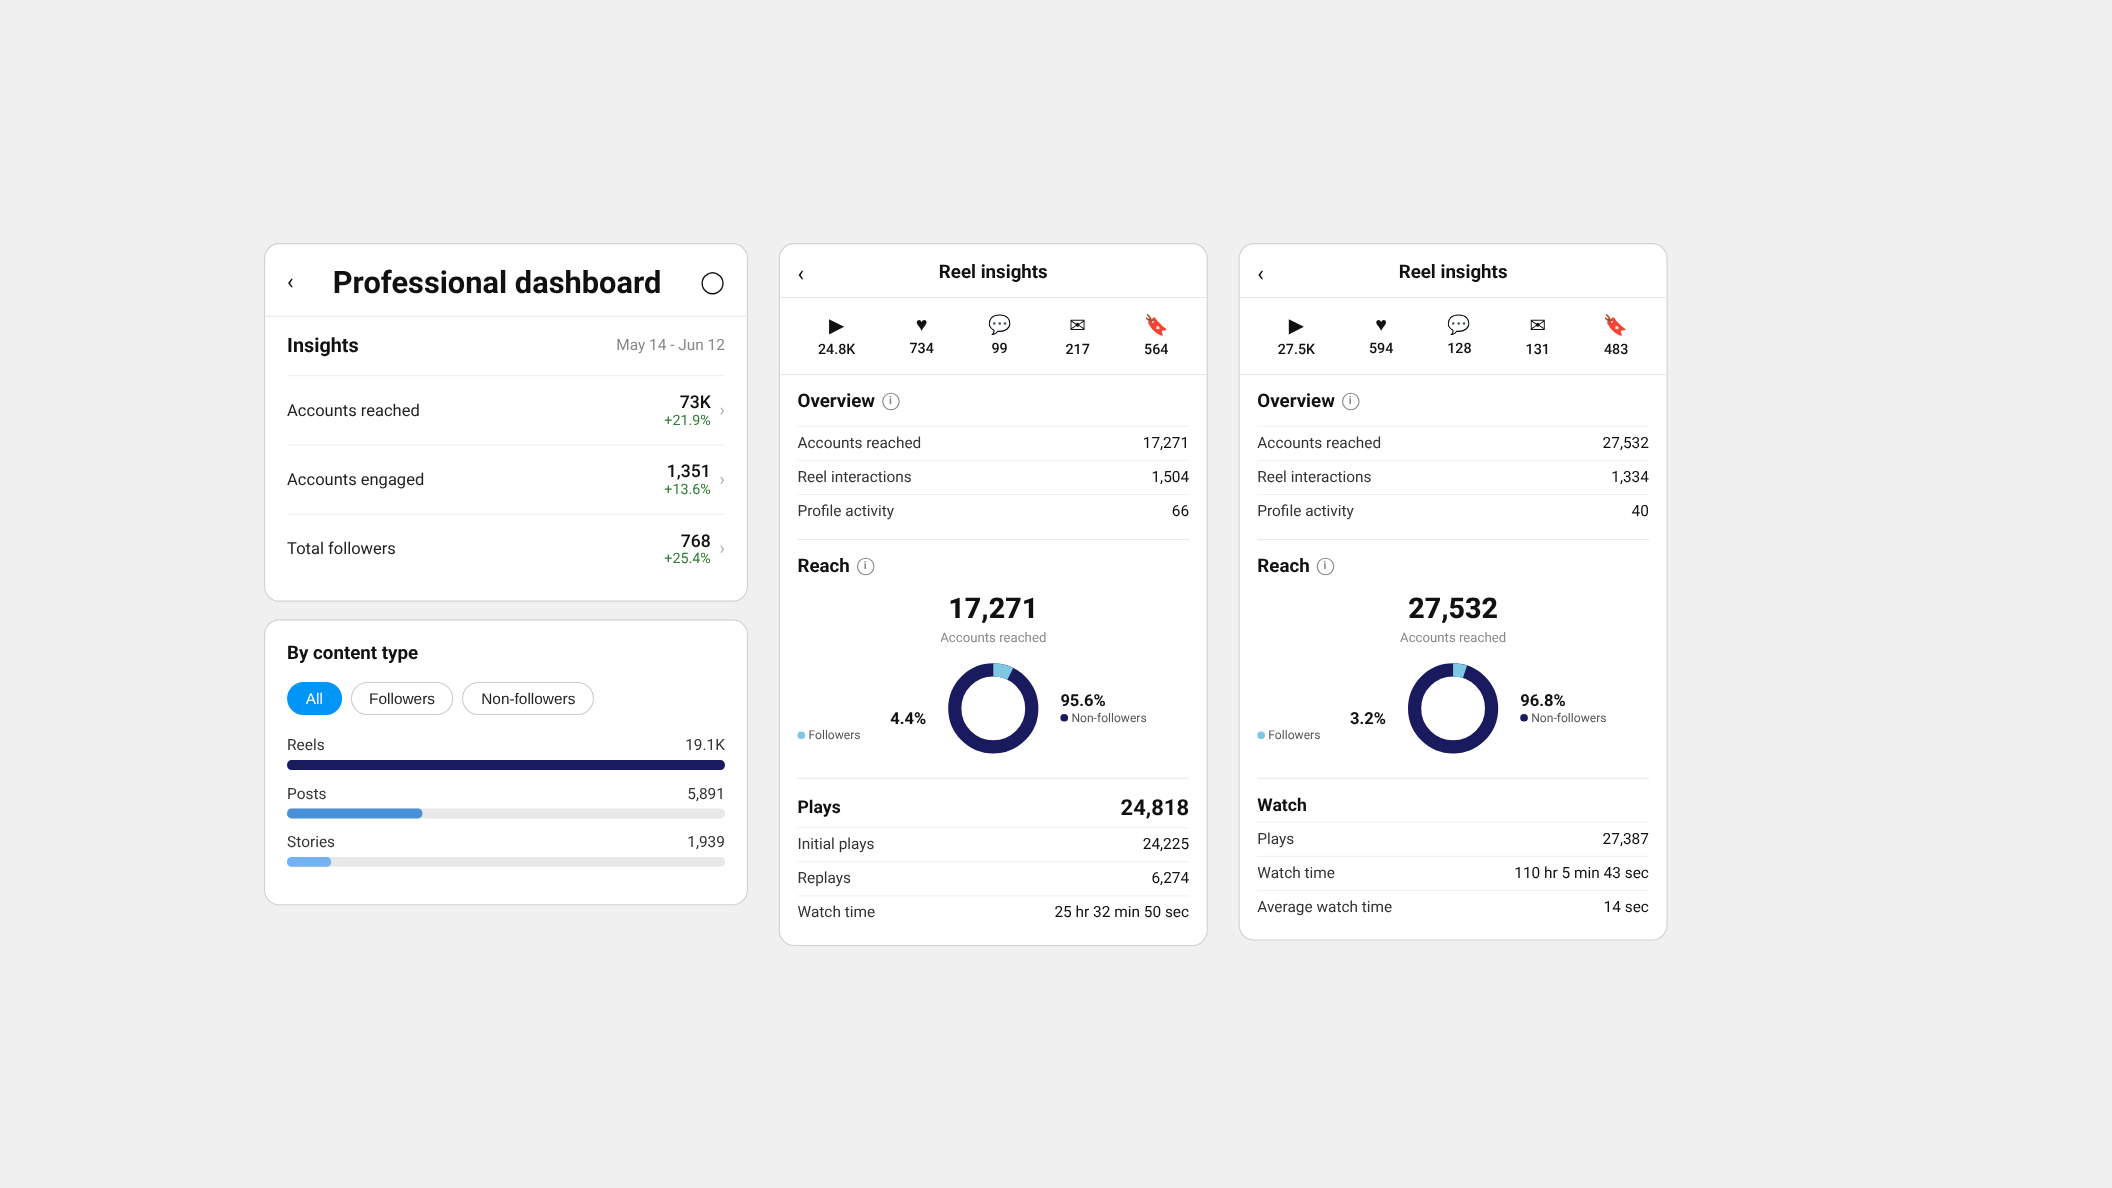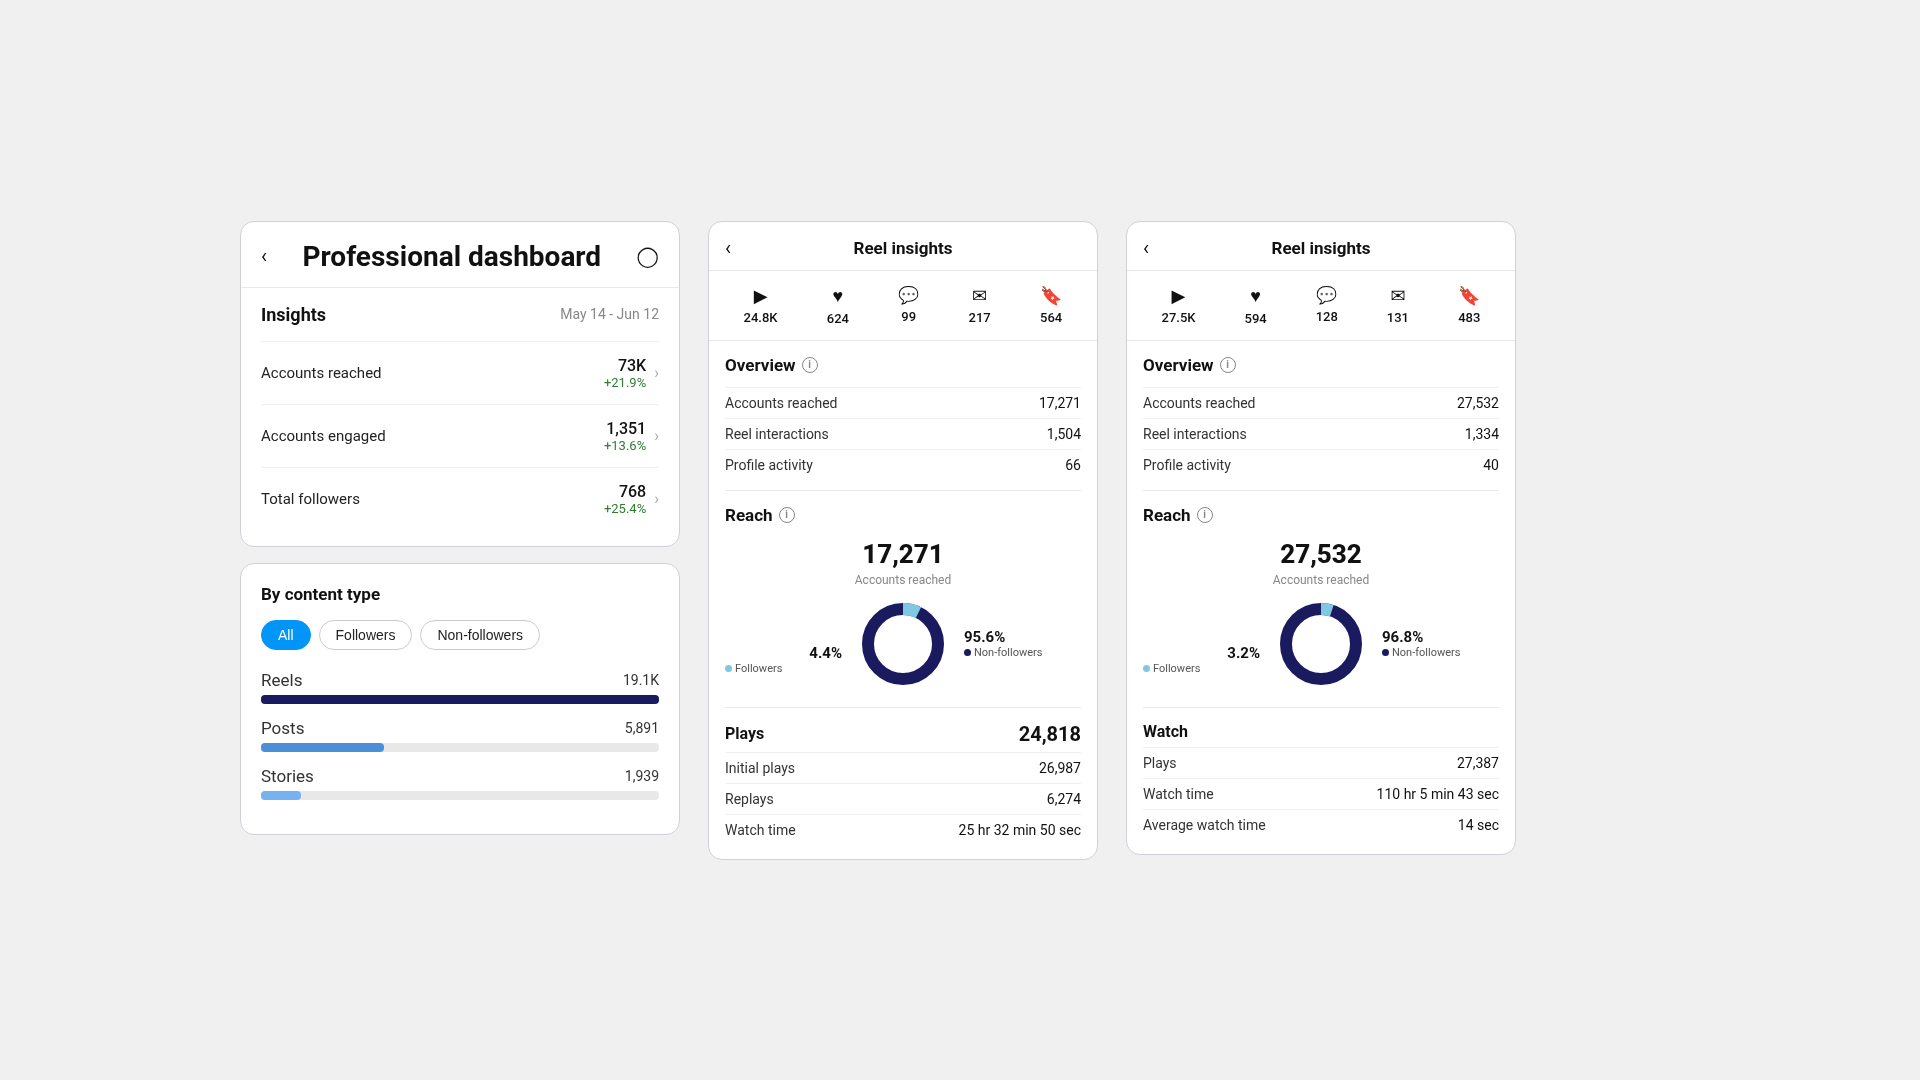--- a/index.html
+++ b/index.html
@@ -143,21 +143,21 @@
     .bar-row {
       margin-bottom: 14px;
     }
     .bar-label-row {
       display: flex;
       justify-content: space-between;
       align-items: center;
       margin-bottom: 5px;
     }
     .bar-label {
-      font-size: 17px;
+      font-size: 14px;
       color: #333;
     }
     .bar-value {
       font-size: 14px;
       color: #333;
     }
     .bar-track {
       background: #e8e8e8;
       border-radius: 4px;
       height: 9px;
@@ -466,21 +466,21 @@
         <span class="reel-title">Reel insights</span>
       </div>
 
       <div class="reel-stats-row">
         <div class="reel-stat">
           <span class="reel-stat-icon">▶</span>
           <span class="reel-stat-value">24.8K</span>
         </div>
         <div class="reel-stat">
           <span class="reel-stat-icon">♥</span>
-          <span class="reel-stat-value">624</span>
+          <span class="reel-stat-value">734</span>
         </div>
         <div class="reel-stat">
           <span class="reel-stat-icon" style="font-size:17px;">💬</span>
           <span class="reel-stat-value">99</span>
         </div>
         <div class="reel-stat">
           <span class="reel-stat-icon">✉</span>
           <span class="reel-stat-value">217</span>
         </div>
         <div class="reel-stat">
@@ -542,21 +542,21 @@
           </div>
         </div>
 
         <div class="plays-section">
           <div class="plays-title-row">
             <span class="plays-title">Plays</span>
             <span class="plays-value-big">24,818</span>
           </div>
           <div class="stat-line">
             <span class="stat-line-label">Initial plays</span>
-            <span class="stat-line-value">26,987</span>
+            <span class="stat-line-value">24,225</span>
           </div>
           <div class="stat-line">
             <span class="stat-line-label">Replays</span>
             <span class="stat-line-value">6,274</span>
           </div>
           <div class="stat-line">
             <span class="stat-line-label">Watch time</span>
             <span class="stat-line-value">25 hr 32 min 50 sec</span>
           </div>
         </div>

